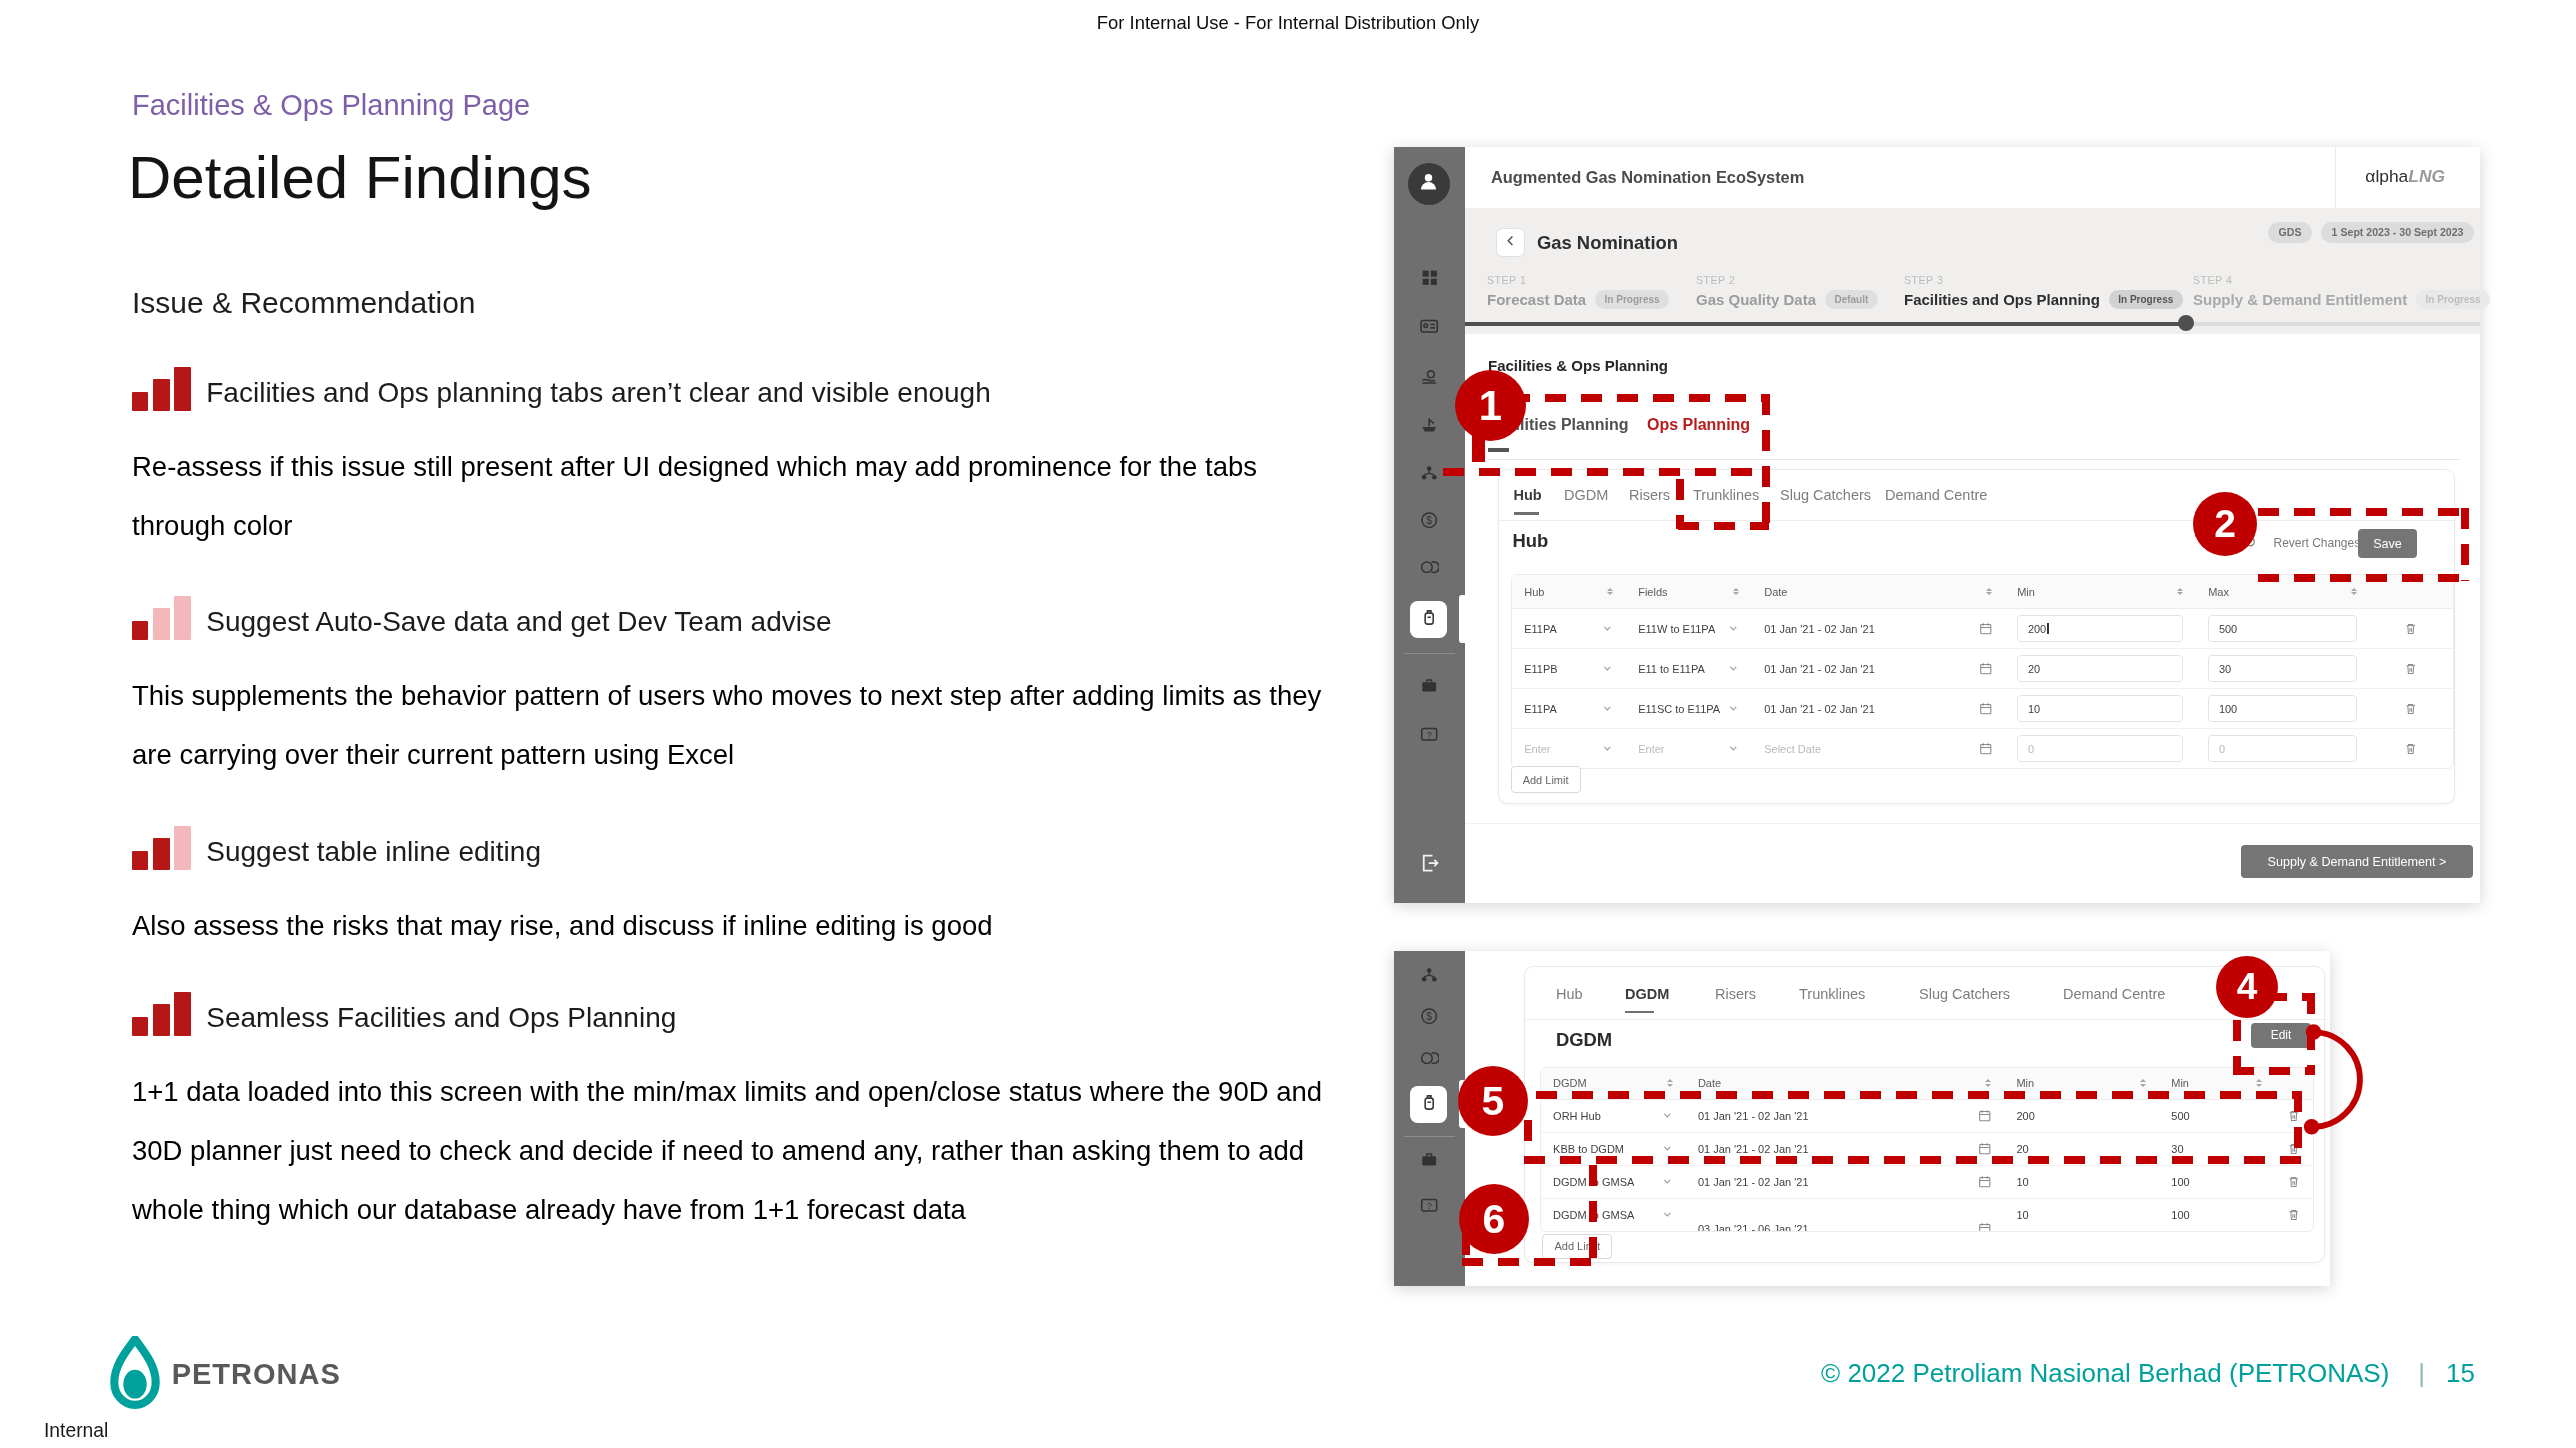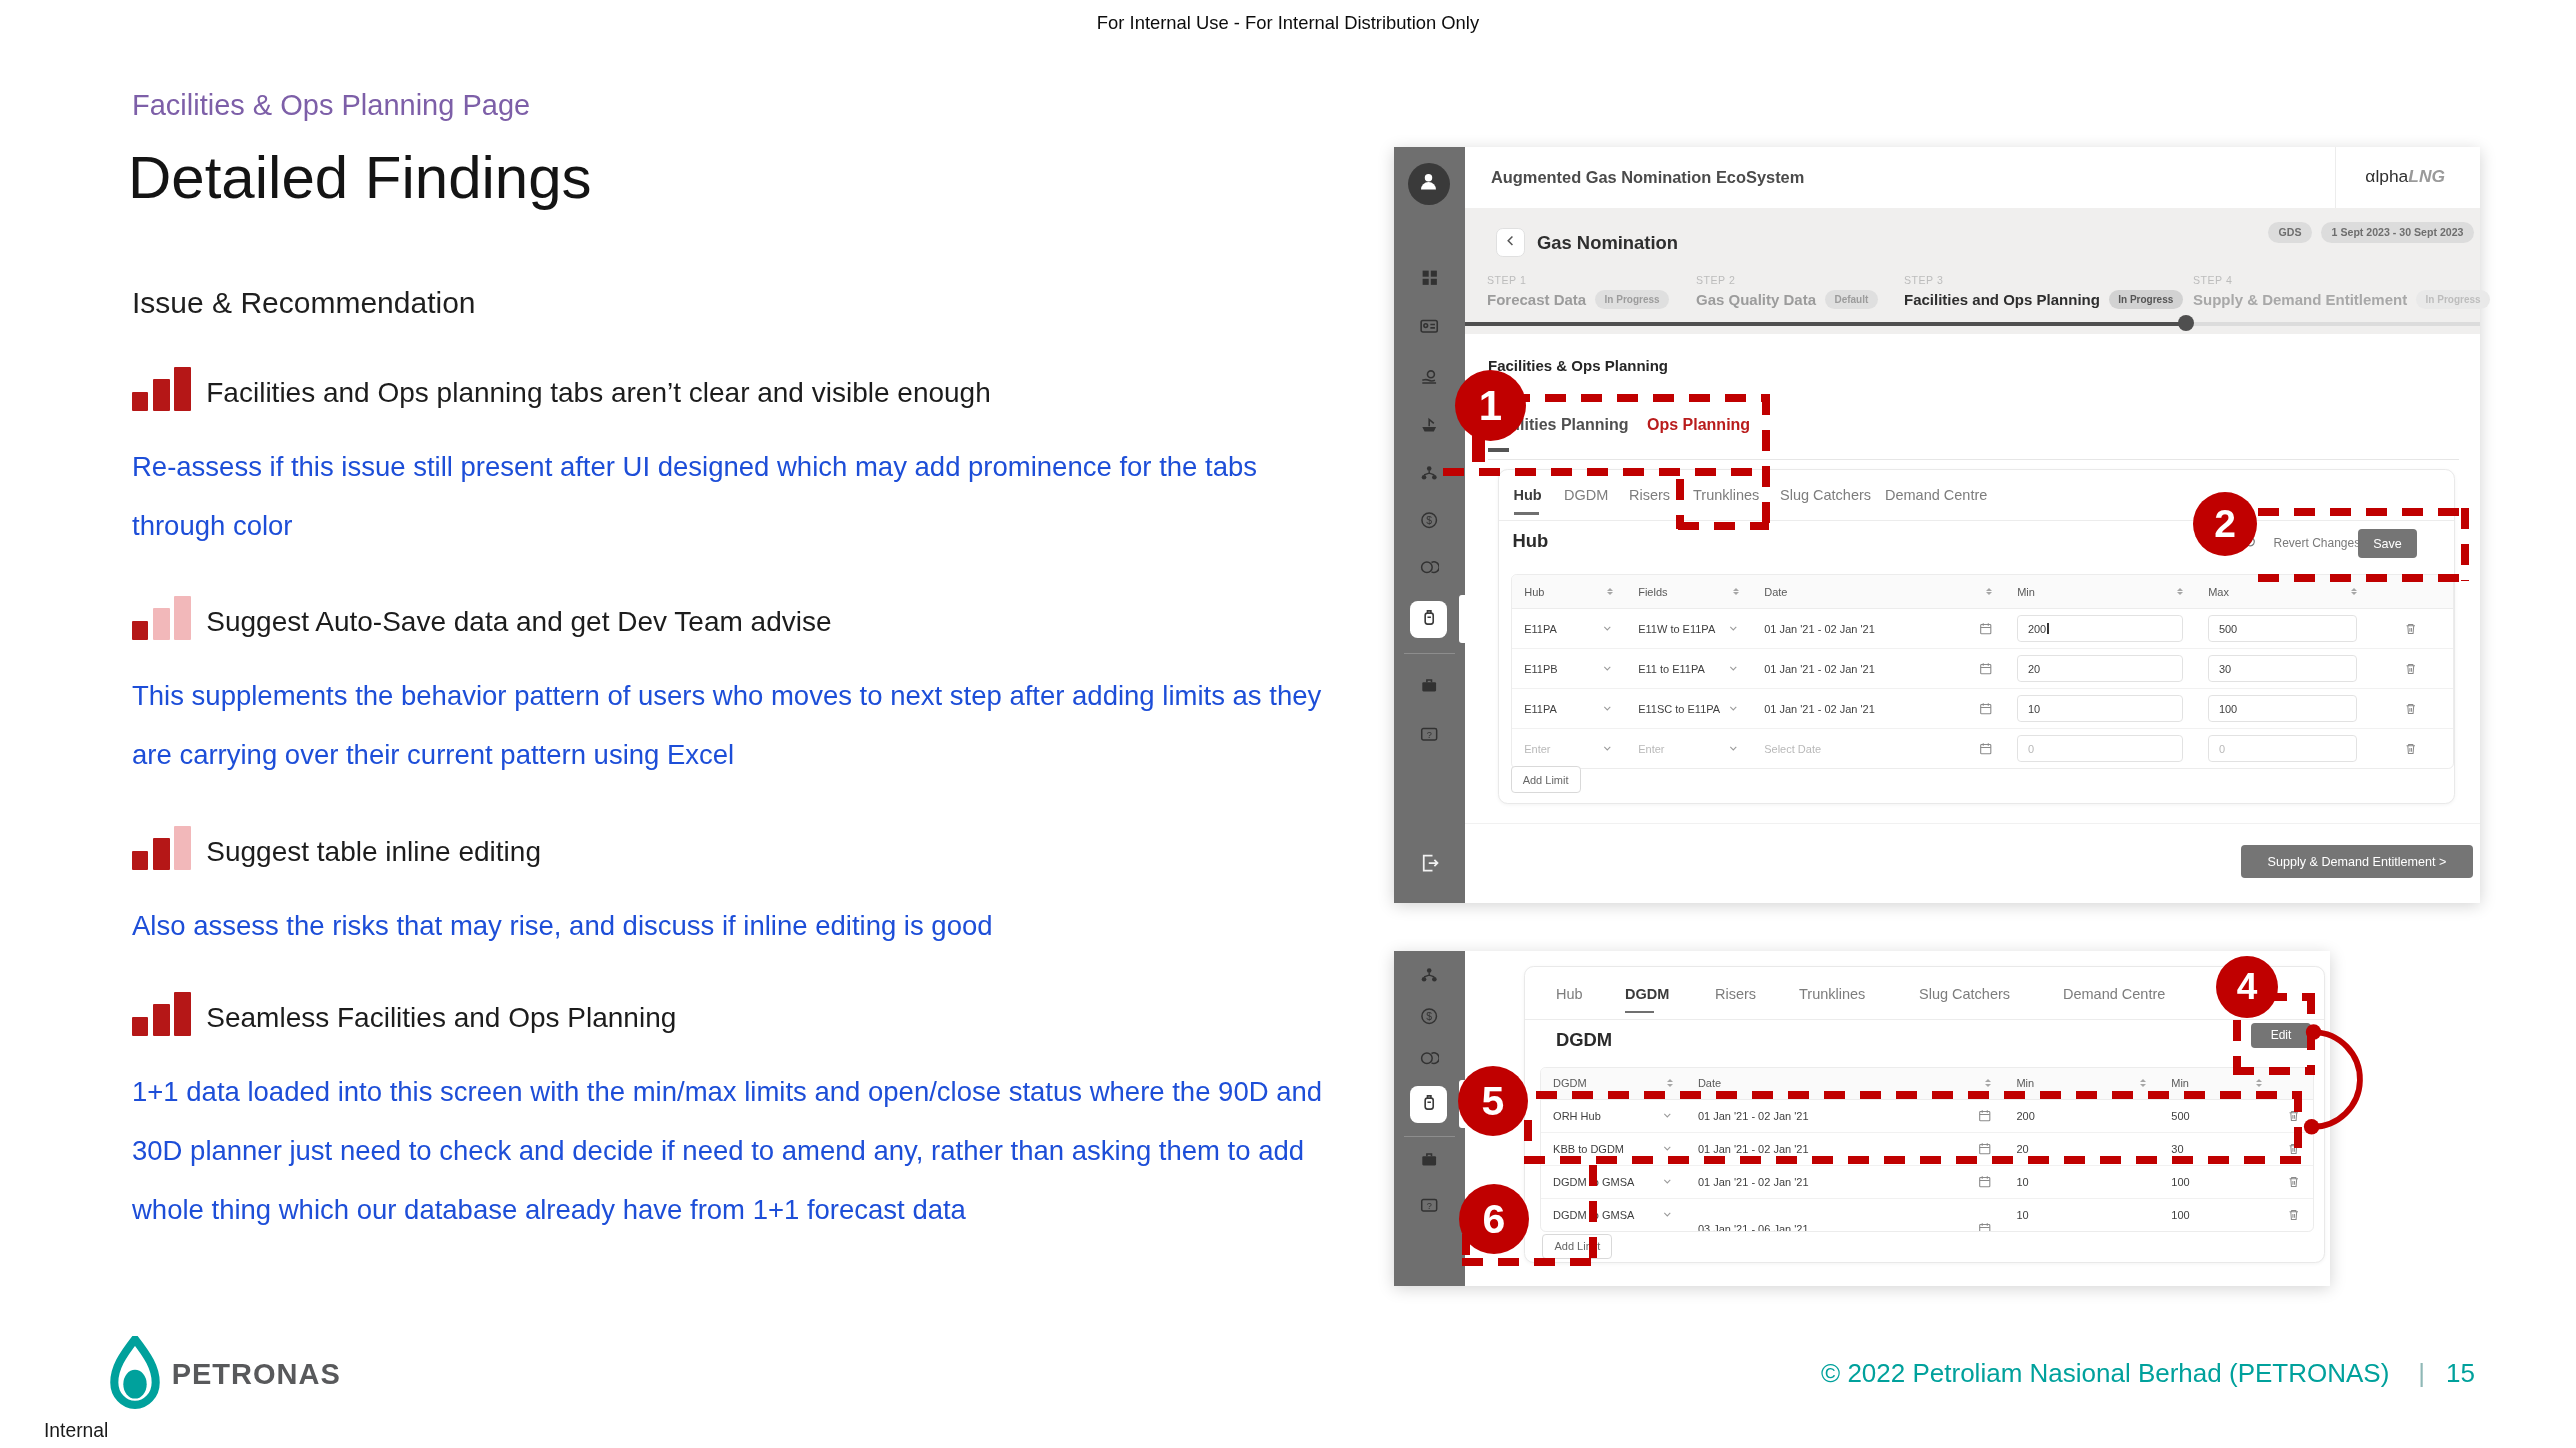--- a/index.html
+++ b/index.html
@@ -12,21 +12,21 @@
   .eyebrow{left:132px;top:89px;font-size:29px;color:#7d5fa8;}
   .big-title{left:128px;top:143px;font-size:60px;color:#141414;}
   .section-heading{left:132px;top:286px;font-size:30px;color:#1f1f1f;}
 
   .finding-head{left:132px;display:flex;align-items:flex-end;gap:15.5px;}
   .finding-head .ftitle{font-size:28px;color:#1c1c1c;padding-bottom:1.9px;}
   .sev{display:inline-flex;align-items:flex-end;gap:4.8px;}
   .sev i{display:block;width:16.4px;border-radius:1px;}
   .sev i.on{background:#b51717;}
   .sev i.off{background:#f2b8ba;}
-  .fbody{left:132px;width:1212px;font-size:27.5px;line-height:59px;color:#1d4ed8;}
+  .fbody{left:132px;width:1212px;font-size:27.5px;line-height:59px;color:#000000;}
 
   
   .plogo{left:108px;top:1336px;display:flex;align-items:center;gap:9.7px;}
   .plogo .wordmark{font-size:29px;font-weight:bold;color:#58595b;letter-spacing:1px;}
   .copyright{right:101px;top:1358px;font-size:26px;color:#00a19c;}
   .copyright .sep{color:#8fb8b6;margin:0 21px 0 29px;}
   .internal{left:44px;top:1420px;font-size:19.3px;color:#1a1a1a;}
 
   
   .shot{position:absolute;background:#fff;box-shadow:0 2.9px 15.5px rgba(0,0,0,.18);}

